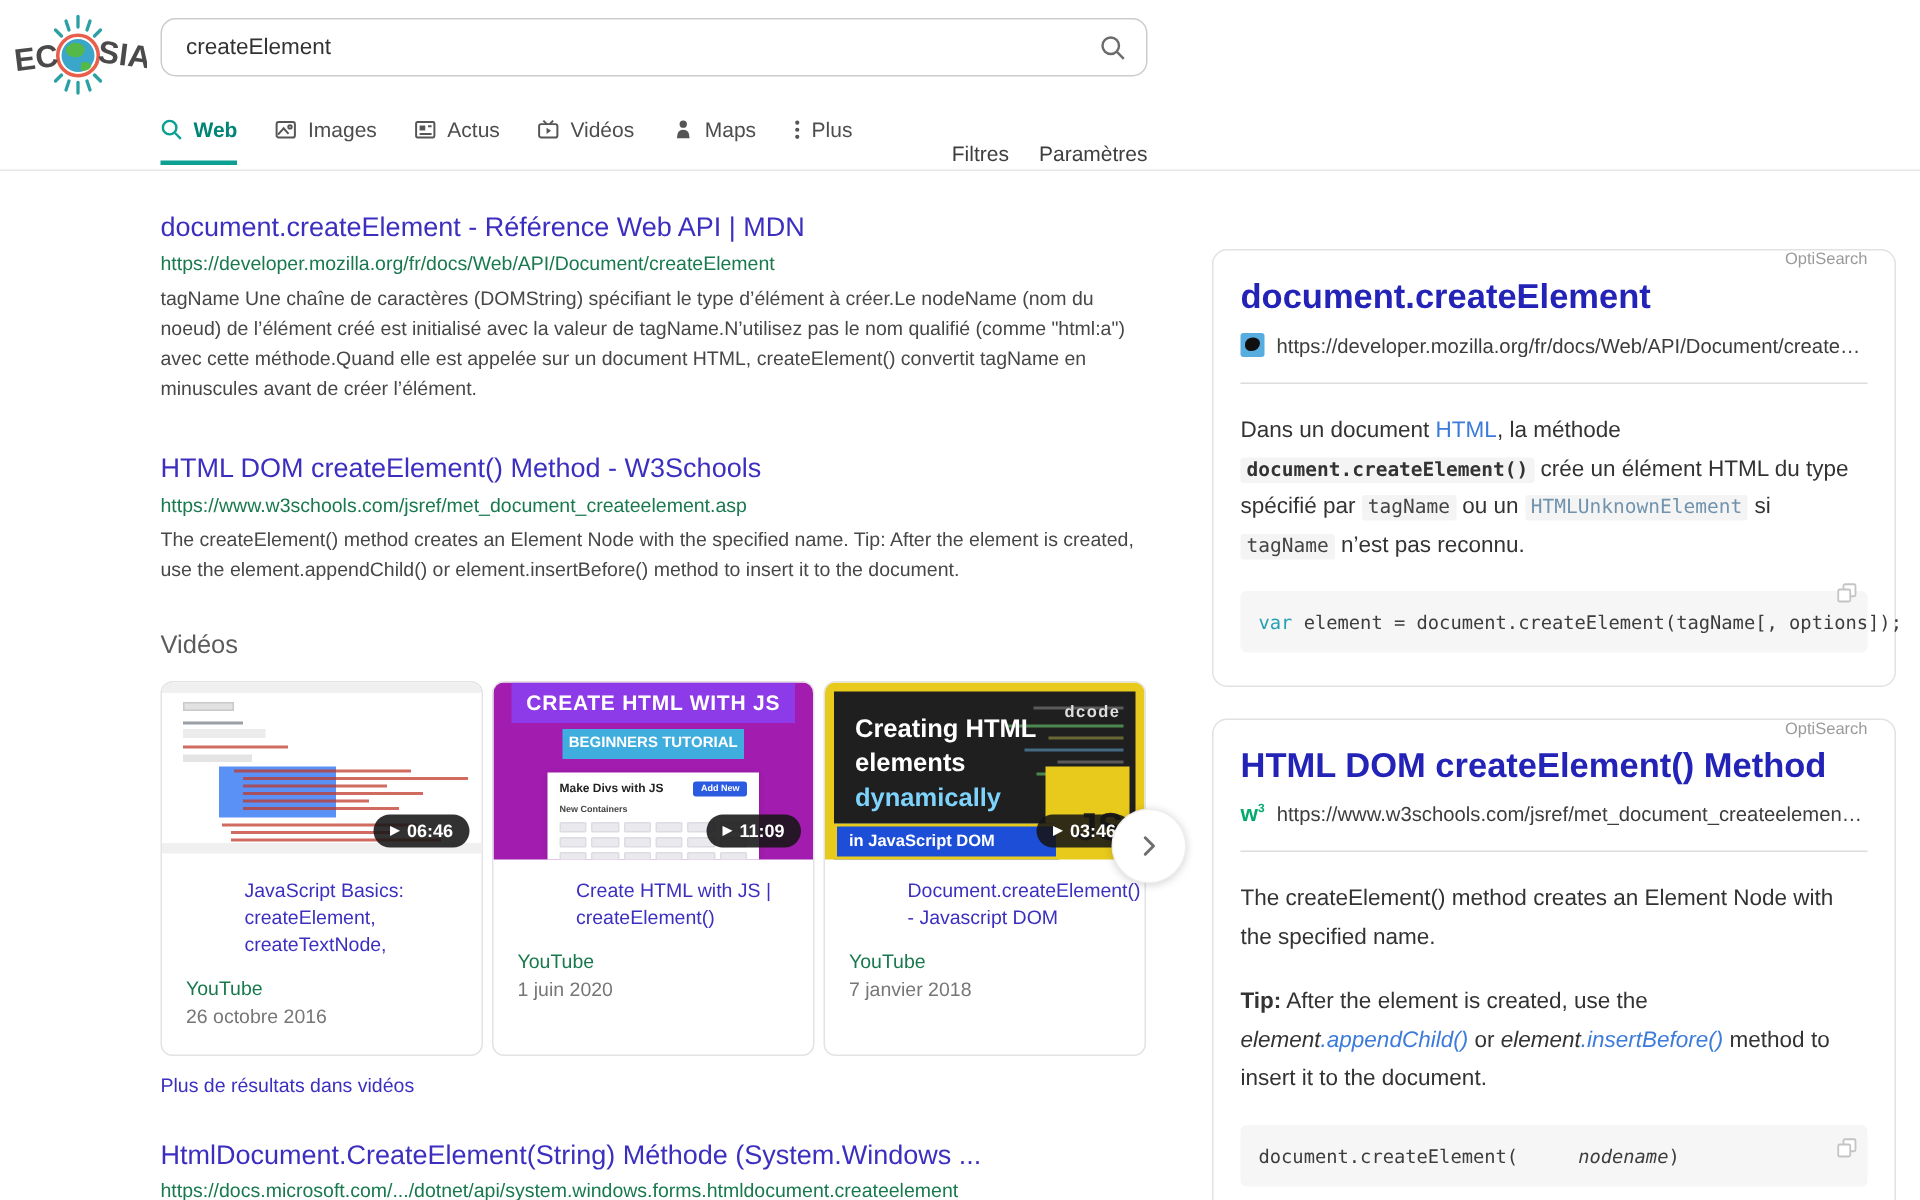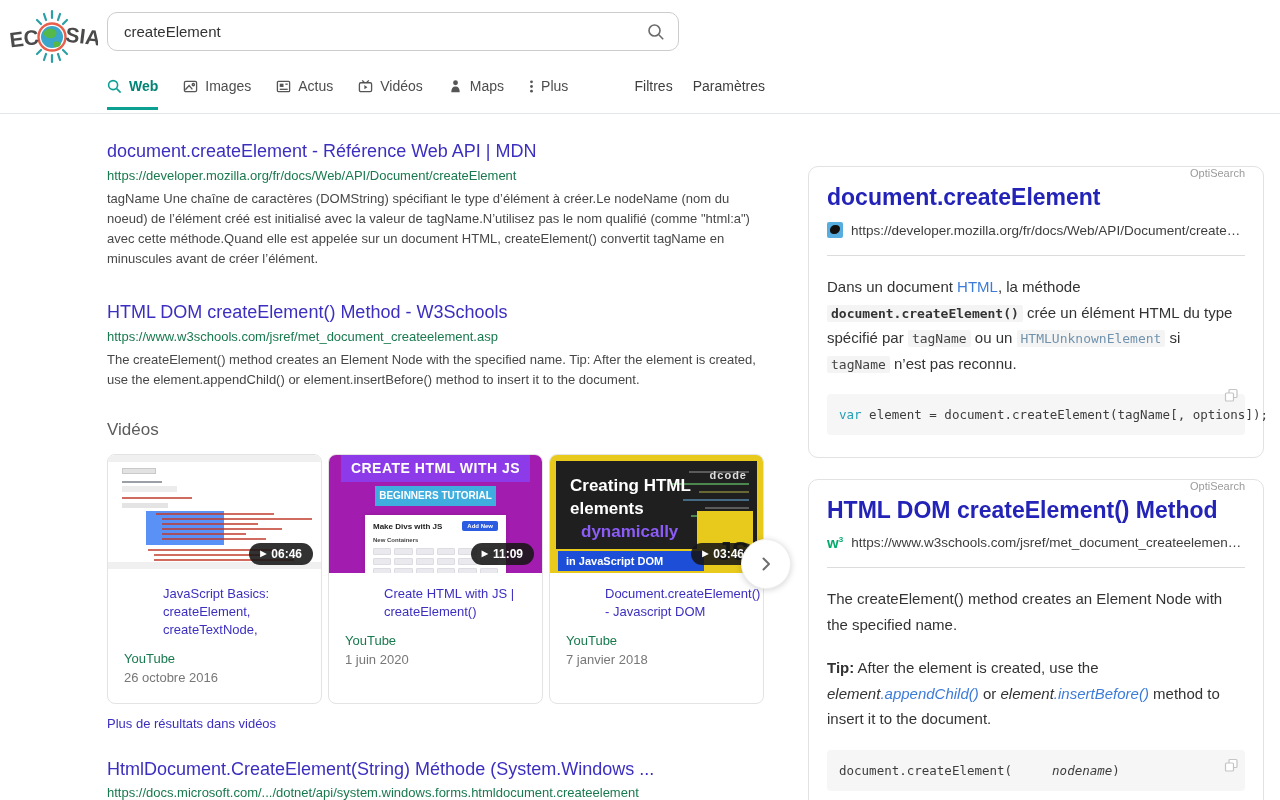--- a/index.html
+++ b/index.html
@@ -3,29 +3,29 @@
 <meta charset="utf-8">
 <style>
   * { margin:0; padding:0; box-sizing:border-box; }
   html,body { width:1280px; height:800px; overflow:hidden; background:#fff;
     font-family:"Liberation Sans", sans-serif; color:#333; }
 
   
   .header { position:absolute; left:0; top:0; width:1280px; height:114px;
     background:#fff; border-bottom:1px solid #e3e7ea; z-index:4; }
   .logo { position:absolute; left:6px; top:4px; width:92px; height:66px; cursor:pointer; }
-  .searchbar { position:absolute; left:107px; top:12px; width:572px; height:39px;
+  .searchbar { position:absolute; left:107px; top:12px; width:658px; height:39px;
     border:1px solid #ccc; border-radius:10px; display:flex; align-items:center; background:#fff; }
   .searchbar input { flex:1; border:none; outline:none; font-family:"Liberation Sans",sans-serif;
     font-size:15px; color:#333; padding:0 16px; background:transparent; }
   .search-btn { width:44px; height:37px; border:none; background:transparent; cursor:pointer;
     display:flex; align-items:center; justify-content:center; }
 
   .tabs-row { position:absolute; left:107px; top:78px; width:658px; display:flex;
-    align-items:flex-start; }
+    align-items:flex-end; }
   .tabs { display:flex; gap:25px; }
   .tab { display:flex; align-items:center; gap:7px; font-size:14px; color:#4d4d4d;
     padding-bottom:13px; border-bottom:3px solid transparent; cursor:pointer; white-space:nowrap; }
   .tab.active { color:#008575; font-weight:bold; border-bottom-color:#0ca092; }
   .tab svg { display:block; }
   .hdr-links { margin-left:auto; display:flex; gap:20px; font-size:14px; color:#3e3e3e; }
   .hdr-links span { cursor:pointer; }
 
   
   .main { position:absolute; left:107px; top:114px; width:658px; }
@@ -56,33 +56,33 @@
   .t1 .chip { position:absolute; left:14px; top:13px; width:34px; height:6px; background:#e2e2e2; border:1px solid #c9c9c9; }
   .t1 .sel { position:absolute; left:38px; top:56px; width:78px; height:34px; background:#3d7ef5; opacity:.85; }
   
   .t2 { background:#a21caf; }
   .t2 .banner { position:absolute; left:12px; right:12px; top:0; height:27px; background:#8d3be8;
     color:#fff; font-weight:bold; font-size:14px; display:flex; align-items:center; justify-content:center; letter-spacing:.5px; }
   .t2 .sub { position:absolute; left:46px; right:46px; top:31px; height:20px; background:#3fadde;
     color:#fff; font-weight:bold; font-size:10px; display:flex; align-items:center; justify-content:center; }
   .t2 .panel { position:absolute; left:36px; right:36px; top:60px; bottom:-4px; background:#fff;
     box-shadow:0 0 4px rgba(0,0,0,.12); padding:6px 8px; }
-  .t2 .prow { display:flex; justify-content:space-between; align-items:flex-end; }
+  .t2 .prow { display:flex; justify-content:space-between; align-items:center; }
   .t2 .ptitle { font-size:8px; font-weight:bold; color:#222; }
   .t2 .pbtn { background:#2a5be0; color:#fff; font-size:6px; font-weight:bold; padding:2px 5px; border-radius:2px; }
   .t2 .psub { font-size:6px; font-weight:bold; color:#444; margin-top:6px; }
   .t2 .grid { margin-top:5px; display:grid; grid-template-columns:repeat(6,1fr); gap:3px; }
   .t2 .cell { height:7px; background:#e9e9ee; border:1px solid #dcdce2; border-radius:1px; }
   
   .t3 { background:#e7c place;} 
   .t3 { background:#e8ca1d; }
   .t3 .dark { position:absolute; left:6px; right:6px; top:6px; bottom:22px; background:#1f1f1f; overflow:hidden; }
   .t3 .cl { position:absolute; height:2px; opacity:.8; }
   .t3 .txt { position:absolute; left:14px; top:14px; font-weight:bold; font-size:17px; color:#fff; line-height:1.35; }
-  .t3 .yel { color:#8b5cf6;margin-left:11px; }
+  .t3 .yel { color:#7dd3fc; }
   .t3 .strip { position:absolute; left:6px; bottom:0px; width:150px; height:24px; background:#1d4ed8;
     border:2px solid #e8ca1d; color:#fff; font-weight:bold; font-size:11px; display:flex; align-items:center; padding-left:8px; }
   .t3 .jsbox { position:absolute; right:10px; bottom:6px; width:56px; height:56px; background:#e8ca1d;
     color:#1f1f1f; font-weight:bold; font-size:26px; display:flex; align-items:flex-end; justify-content:flex-end; padding:0 4px 0 0; }
   .t3 .brand { position:absolute; right:10px; top:8px; color:#ddd; font-size:11px; font-weight:bold; letter-spacing:1px; }
 
   .next-btn { position:absolute; left:741px; top:539px; width:50px; height:50px; border-radius:50%;
     background:#fff; border:1px solid #eee; box-shadow:0 1px 6px rgba(0,0,0,.18); z-index:5;
     display:flex; align-items:center; justify-content:center; cursor:pointer;
     color:#6e6e6e; font-size:20px; }

